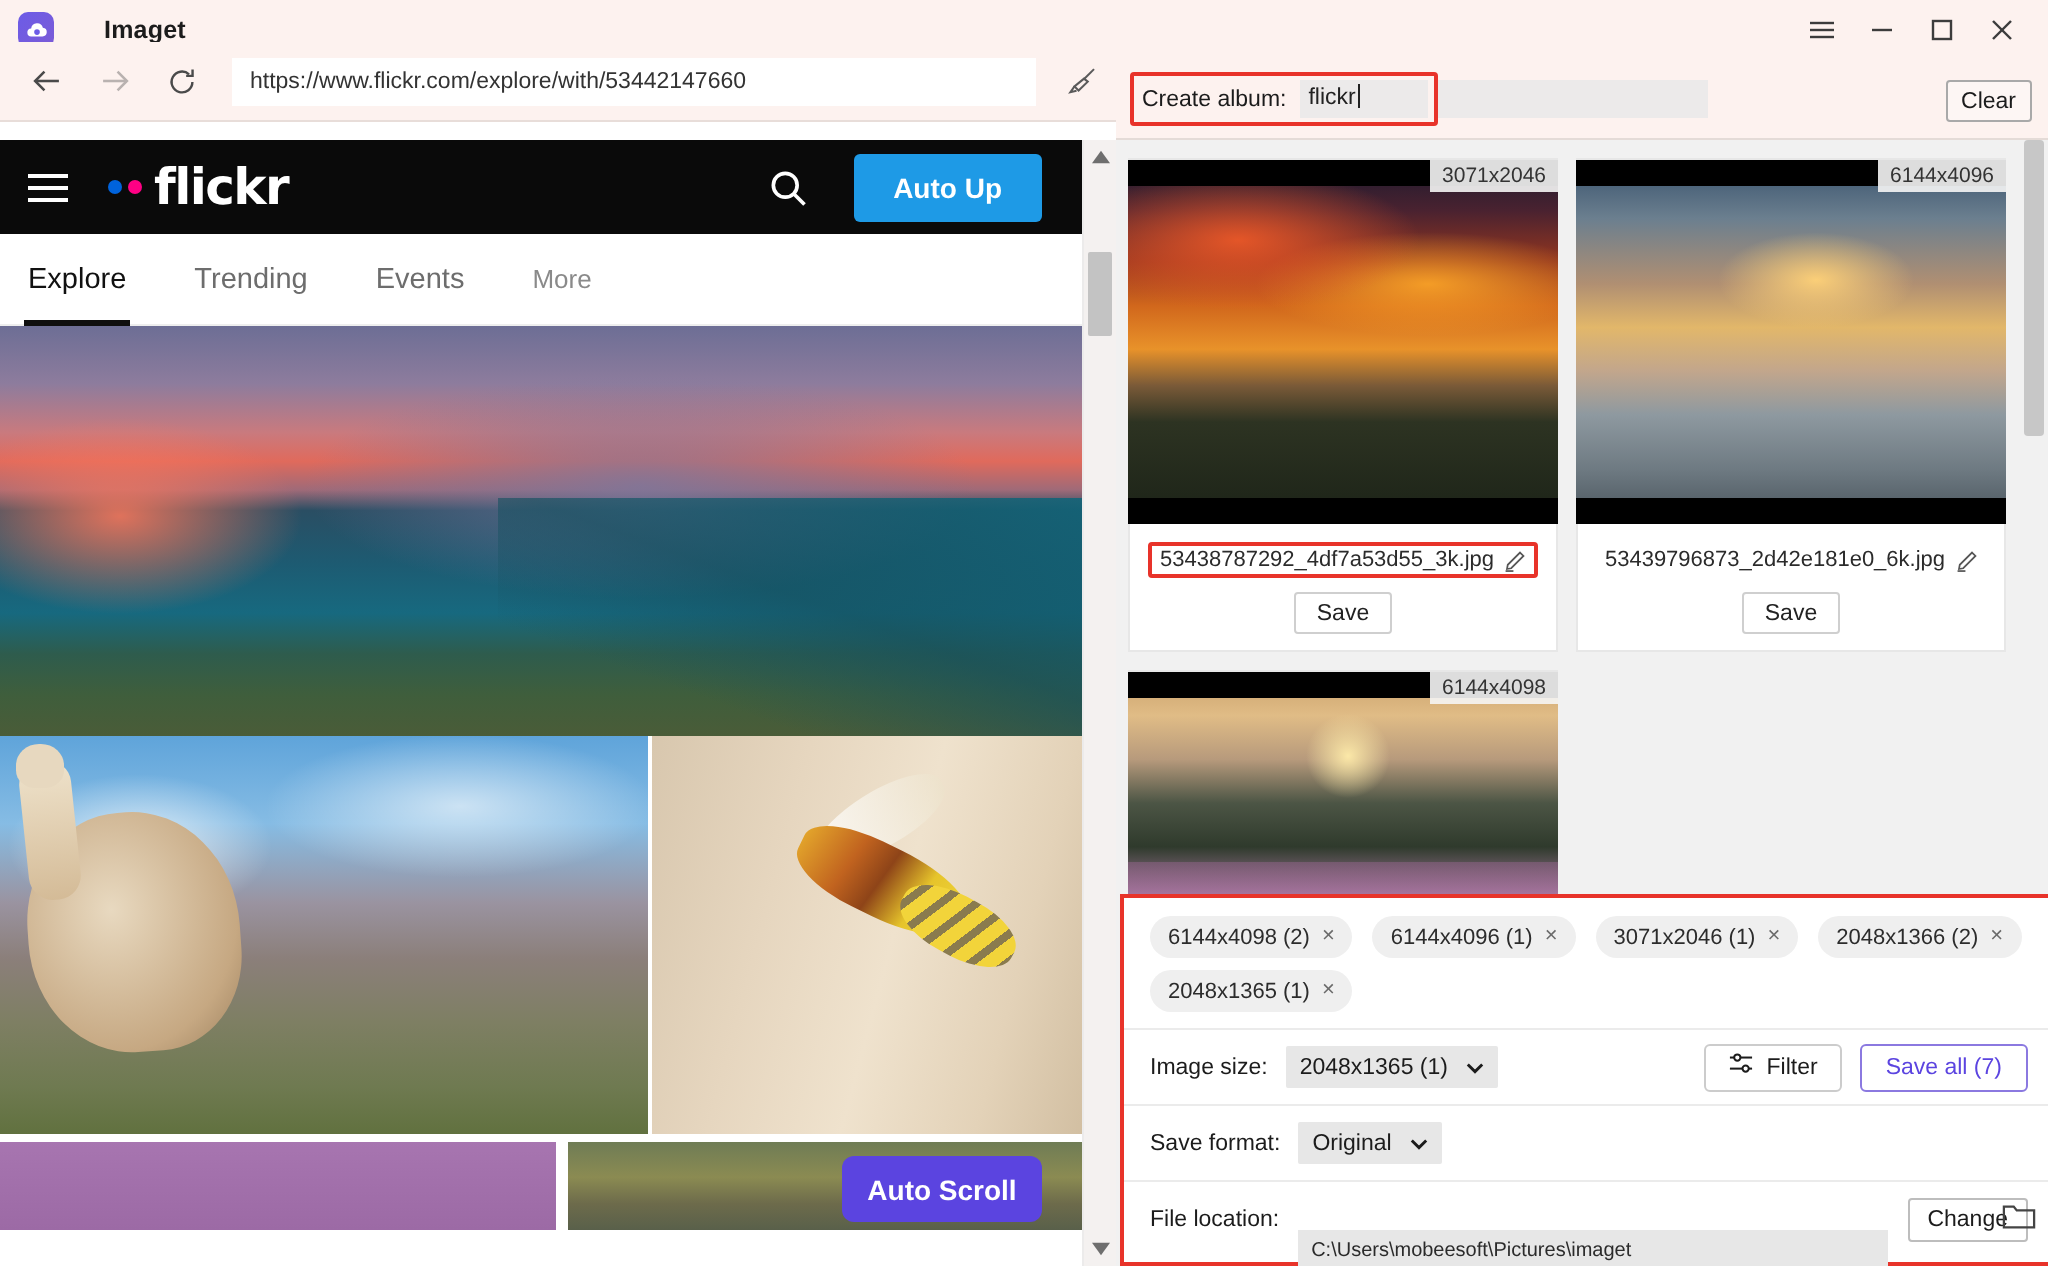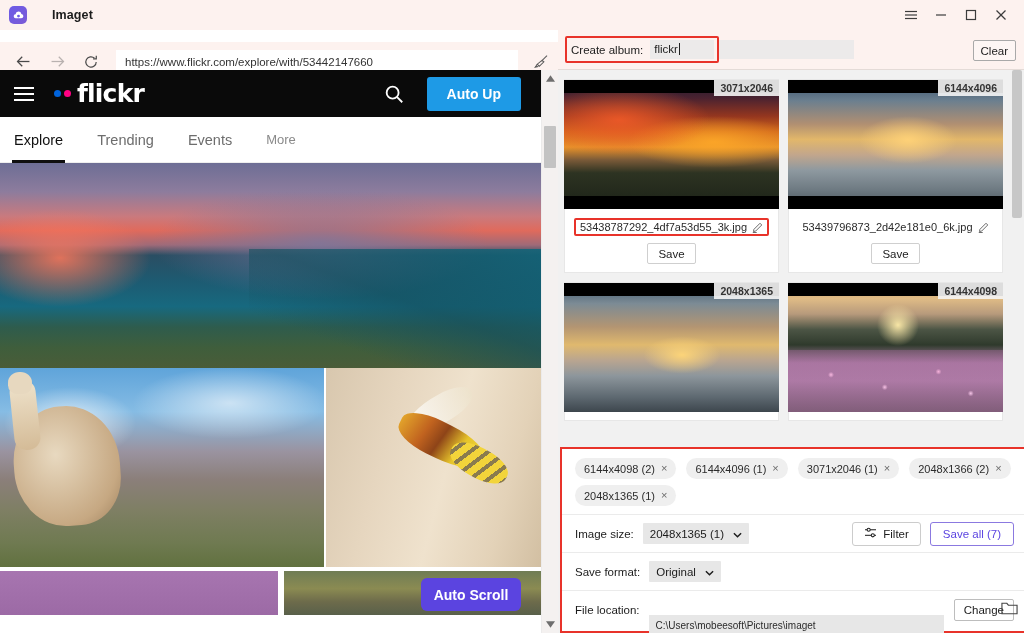--- a/index.html
+++ b/index.html
@@ -32,21 +32,21 @@
   }
   .win-btn {
     width: 30px; height: 30px; display: flex; align-items: center; justify-content: center;
     color: #3c3c3c;
   }
   .win-btn:last-child { margin-right: 8px; }
   .win-btn svg { display: block; }
 
   
   .browsertoolbar {
-    position: absolute; left: 0; top: 42px; width: 558px; height: 40px;
+    position: absolute; left: 0; top: 21px; width: 558px; height: 40px;
     background: #fdf2ef; display: flex; align-items: center;
     border-bottom: 1px solid #e8ddd9;
   }
   .nav-btn {
     width: 34px; height: 34px; display: flex; align-items: center; justify-content: center;
     color: #4a4a4a; flex: none;
   }
   .nav-btn.dim { color: #b9b2b0; }
   .nav-btn:first-child { margin-left: 6px; }
   .urlbar {
@@ -236,23 +236,22 @@
   }
   .cards {
     display: flex; flex-wrap: wrap; gap: 9px; padding: 9px 20px 0 6px;
   }
   .card {
     width: 215px; background: #fff; border: 1px solid #e7e7e7;
     display: flex; flex-direction: column; align-items: center;
     padding-bottom: 8px;
   }
   .card-thumb {
-    width: 215px; height: 129px; position: relative; overflow: hidden;
+    width: 215px; height: 182px; position: relative; overflow: hidden;
     background: #000;
-    font-weight: bold;
   }
   .thumb-a {
     position: absolute; inset: 0;
     background:
       radial-gradient(ellipse 130px 50px at 55px 40px, rgba(240,90,40,.9), transparent 70%),
       radial-gradient(ellipse 120px 36px at 150px 62px, rgba(255,170,40,.85), transparent 72%),
       linear-gradient(to bottom, #1a1a2e 0%, #4a2230 14%, #94361f 28%,
         #d1671c 40%, #e8922a 52%, #7a5a38 62%, #2d3322 72%, #1b2217 100%);
   }
   .thumb-b {
@@ -551,27 +550,20 @@
           <span class="pencil">
             <svg width="11" height="11" viewBox="0 0 14 14" fill="none" stroke="currentColor" stroke-width="1.1">
               <path d="M10.2 1.6 12.4 3.8 4.6 11.6 1.9 12.1 2.4 9.4z"></path>
                 <line x1="1" y1="13.4" x2="6" y2="13.4"></line>
             </svg>
           </span>
         </div>
         <div class="save-btn">Save</div>
       </div>
 
-      <div class="card">
-        <div class="card-thumb">
-          <div class="thumb-c"></div>
-          <div class="thumb-bar-top"></div>
-          <div class="res-badge">2048x1365</div>
-        </div>
-      </div>
 
       <div class="card">
         <div class="card-thumb">
           <div class="thumb-d"></div>
           <div class="thumb-bar-top"></div>
           <div class="res-badge">6144x4098</div>
         </div>
       </div>
 
     </div>

